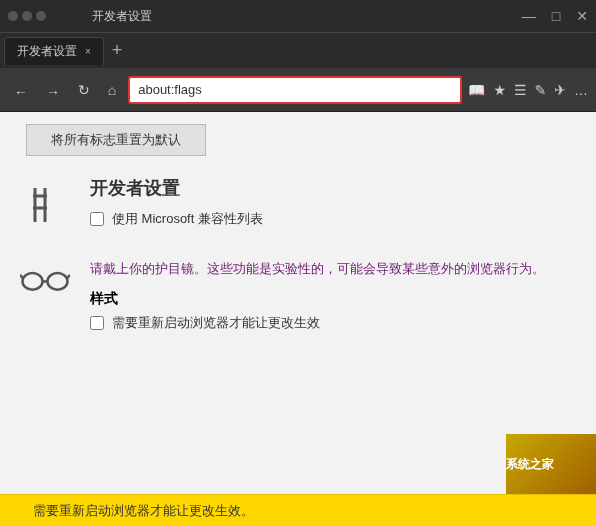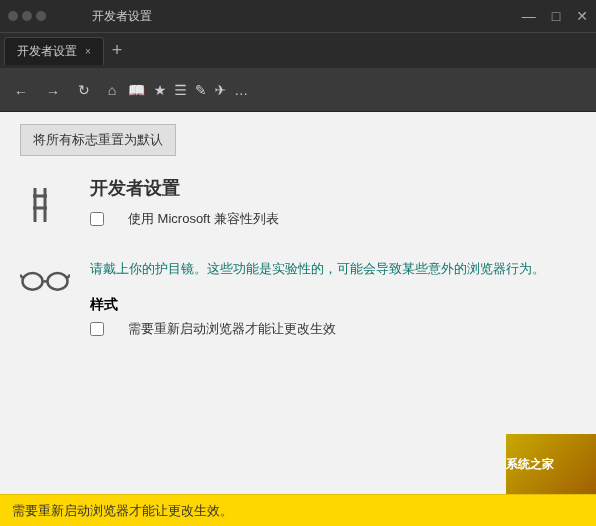--- a/index.html
+++ b/index.html
@@ -127,26 +127,27 @@
     .content {
       background: #f2f2f2;
       height: calc(526px - 32px - 36px - 44px - 32px);
       overflow: hidden;
       padding: 12px 20px;
     }
 
     .reset-btn {
       background: #e0e0e0;
       border: 1px solid #bbb;
-      padding: 6px 12px;
+      padding: 6px 24px;
       font-size: 13px;
       cursor: pointer;
       font-family: Liberation Mono, monospace;
       color: #333;
       margin-bottom: 20px;
+      margin-left: 6px;
     }
 
     .section {
       display: flex;
       align-items: flex-start;
       gap: 20px;
       margin-bottom: 20px;
     }
 
     .section-icon {
@@ -163,53 +164,53 @@
     .section-title {
       font-size: 18px;
       font-weight: bold;
       color: #333;
       margin-bottom: 10px;
     }
 
     .checkbox-row {
       display: flex;
       align-items: center;
-      gap: 24px;
+      gap: 8px;
       margin-bottom: 6px;
       font-size: 13px;
       color: #333;
     }
 
     .checkbox-row input[type="checkbox"] {
       width: 14px;
       height: 14px;
       cursor: pointer;
     }
 
     .section-desc {
       font-size: 13px;
-      color: #0f766e;
+      color: #701a75;
       line-height: 1.6;
-      margin-bottom: 16px;
+      margin-bottom: 10px;
     }
 
     .subsection-title {
       font-size: 14px;
       font-weight: bold;
       color: #000000;
       margin-bottom: 6px;
     }
 
     
     .status-bar {
       background: #ffd700;
       height: 32px;
       display: flex;
       align-items: center;
-      padding: 0 12px;
+      padding: 0 33px;
       font-size: 13px;
       color: #333;
       border-top: 1px solid #e0c000;
       position: absolute;
       bottom: 0;
       left: 0;
       right: 0;
     }
 
     
@@ -253,20 +254,23 @@
   </div>
   <span class="tab-new">+</span>
   <div class="tab-spacer"></div>
 </div>
 
 <div class="nav-bar">
   <span class="nav-btn">←</span>
   <span class="nav-btn">→</span>
   <span class="nav-btn">↻</span>
   <span class="nav-btn">⌂</span>
+  <div class="address-bar">
+    <span>about:flags</span>
+  </div>
   <div class="nav-right-icons">
     <span>📖</span>
     <span>★</span>
     <span>☰</span>
     <span>✎</span>
     <span>✈</span>
     <span>…</span>
   </div>
 </div>
 

